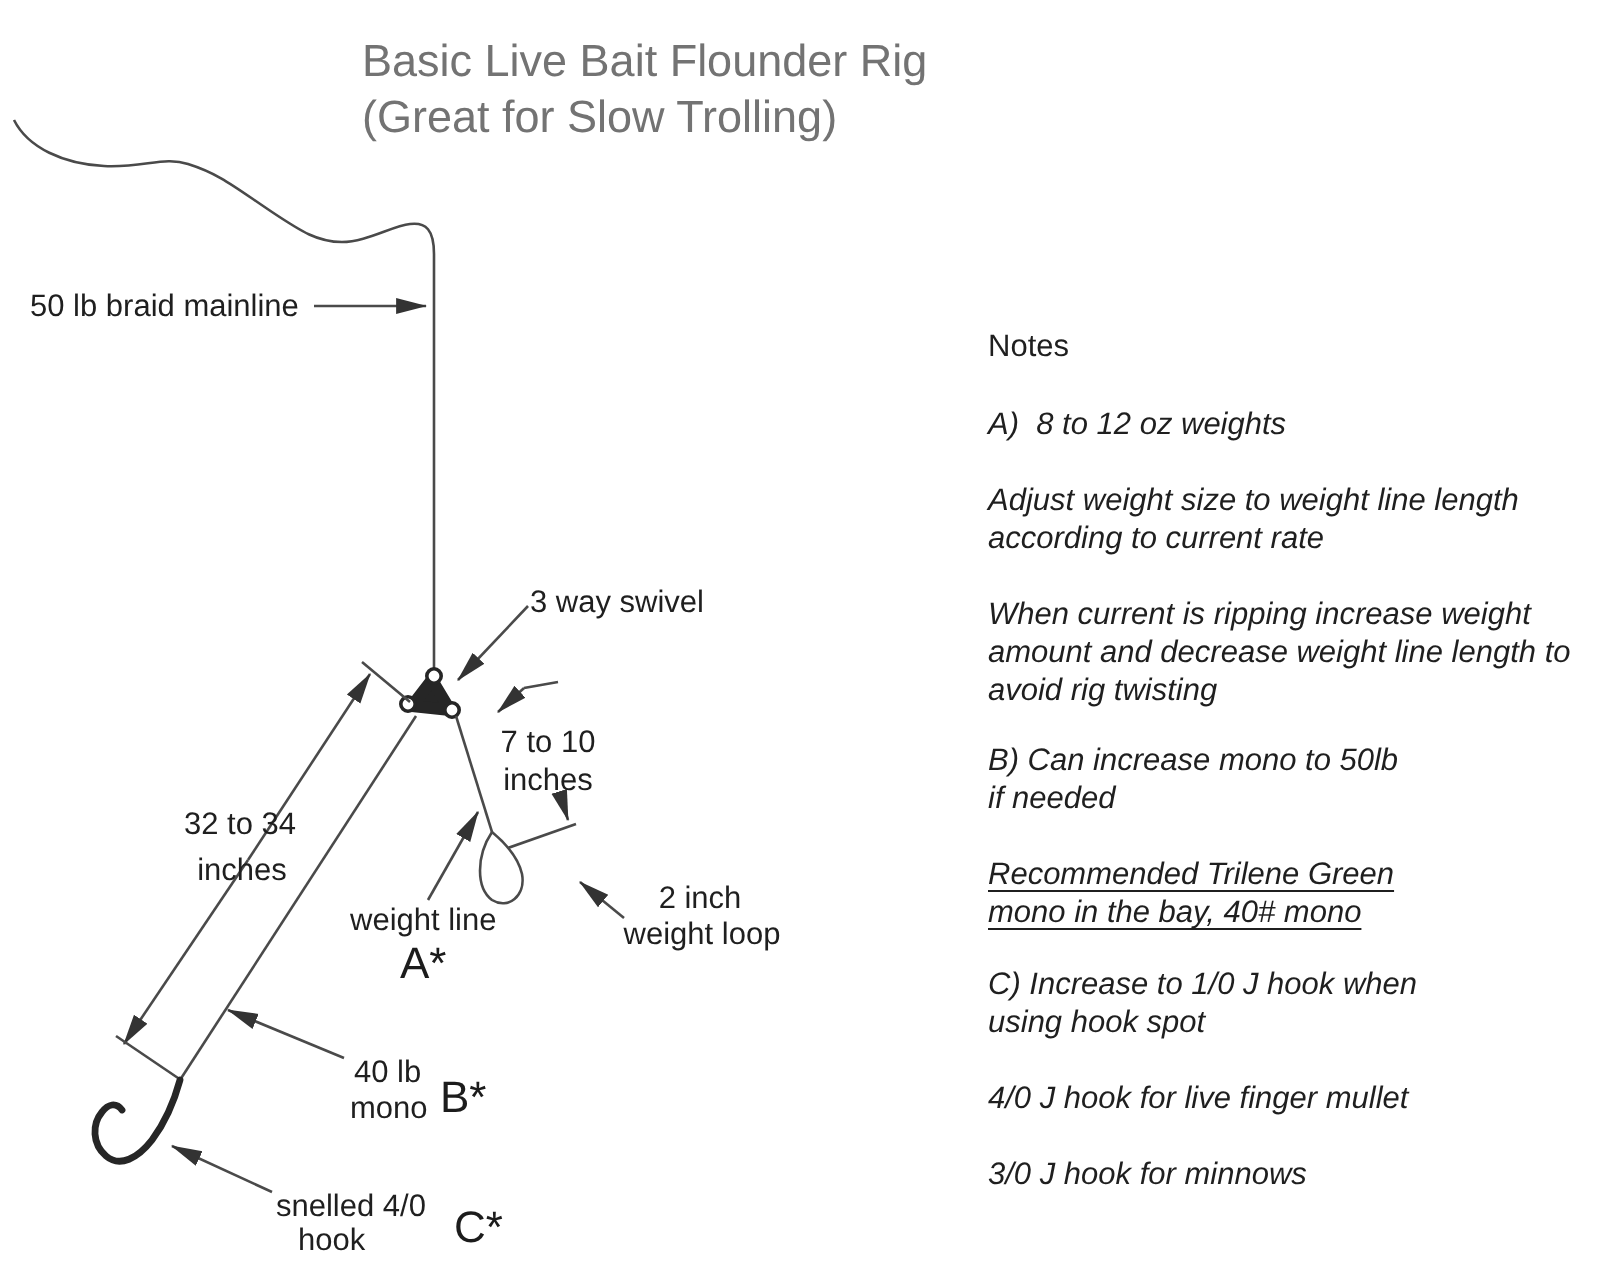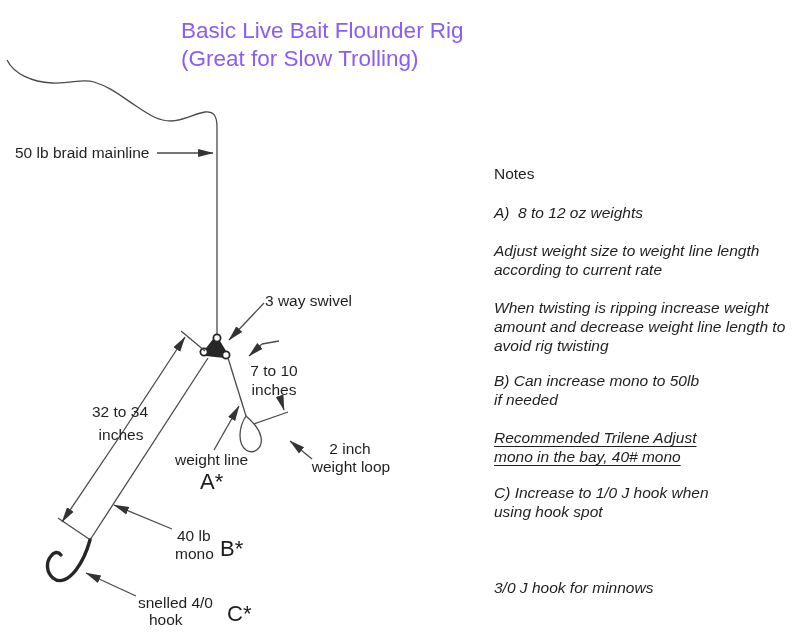--- a/index.html
+++ b/index.html
@@ -3,21 +3,21 @@
 <meta charset="utf-8">
 <style>
   html,body{margin:0;padding:0;}
   body{
     width:800px;height:633px;position:relative;background:#ffffff;
     font-family:"Liberation Sans","DejaVu Sans",sans-serif;
     color:#1f1f1f;overflow:hidden;
   }
   .title{
     position:absolute;left:181px;top:17px;
-    font-size:22.5px;line-height:28px;color:#8b5cf6;
+    font-size:22.5px;line-height:28px;color:#737373;
   }
   .notes{position:absolute;left:0;top:0;width:800px;height:495px;}
   .notes > div{position:absolute;left:494px;font-size:15.5px;line-height:19px;}
   .notes .nline{white-space:pre;font-style:italic;}
   .notes-title{font-size:17px;}
   .underlined .nline{text-decoration:underline;text-underline-offset:3px;}
   svg{position:absolute;left:0;top:0;}
   .thin{stroke:#4a4a4a;stroke-width:1.3;fill:none;}
   .thick{stroke:#262626;stroke-width:3.4;fill:none;stroke-linecap:round;}
   .lbl{font-size:15.5px;fill:#1f1f1f;stroke:none;}
@@ -98,37 +98,40 @@
   <div style="top:203px">
     <div class="nline">A)  8 to 12 oz weights</div>
   </div>
 
   <div style="top:241px">
     <div class="nline">Adjust weight size to weight line length</div>
     <div class="nline">according to current rate</div>
   </div>
 
   <div style="top:298px">
-    <div class="nline">When twisting is ripping increase weight</div>
+    <div class="nline">When current is ripping increase weight</div>
     <div class="nline">amount and decrease weight line length to</div>
     <div class="nline">avoid rig twisting</div>
   </div>
 
   <div style="top:371px">
     <div class="nline">B) Can increase mono to 50lb</div>
     <div class="nline">if needed</div>
   </div>
 
   <div style="top:428px" class="underlined">
-    <div class="nline">Recommended Trilene Adjust</div>
+    <div class="nline">Recommended Trilene Green</div>
     <div class="nline">mono in the bay, 40# mono</div>
   </div>
 
   <div style="top:483px">
     <div class="nline">C) Increase to 1/0 J hook when</div>
     <div class="nline">using hook spot</div>
   </div>
 
+  <div style="top:540px">
+    <div class="nline">4/0 J hook for live finger mullet</div>
+  </div>
 
   <div style="top:578px">
     <div class="nline">3/0 J hook for minnows</div>
   </div>
 </div>
 
 </body></html>

